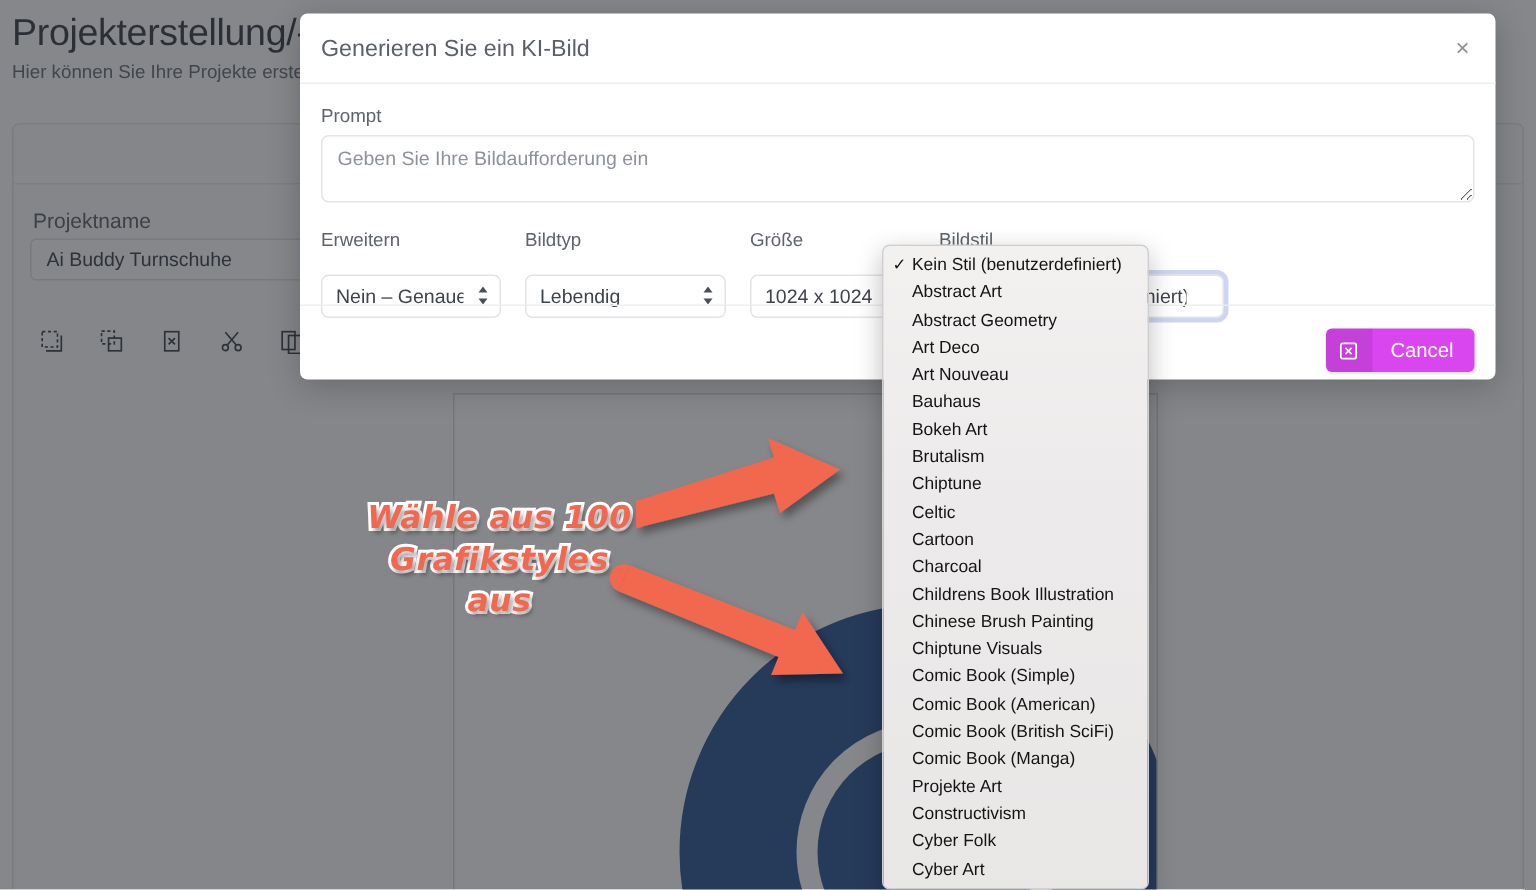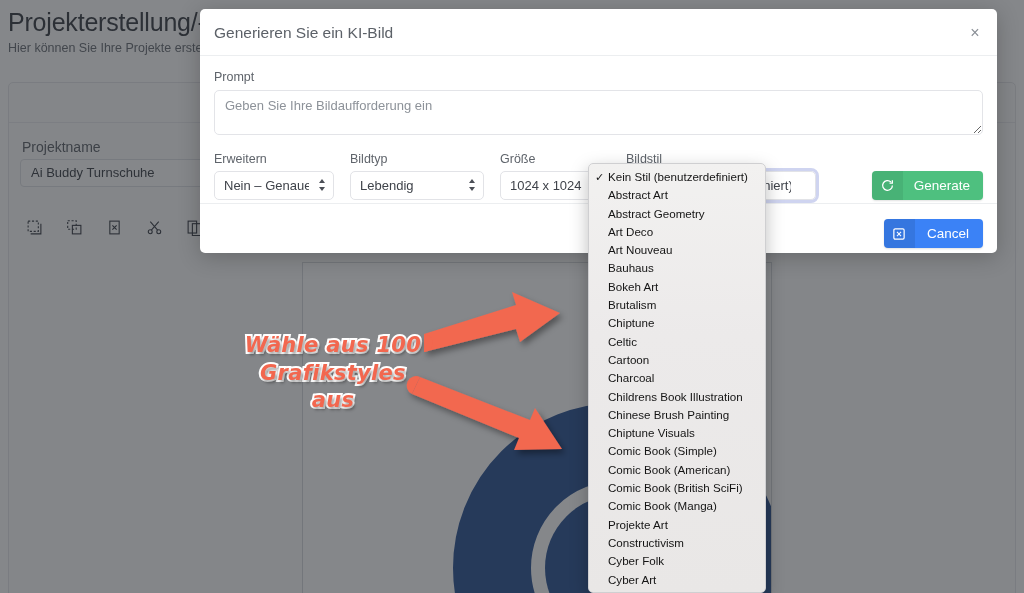--- a/index.html
+++ b/index.html
@@ -121,21 +121,21 @@
     font-family: Liberation Sans, sans-serif; font-size: 13px;
     color: #8d9299; padding: 7px 10px; resize: vertical;
   }
   .prompt-area::placeholder { color: #8d9299; }
 
   .ctl-row {
     display: flex; align-items: flex-end; gap: 0;
     margin-top: 13px; position: relative;
   }
   .ctl { margin-right: 16px; position: relative; }
-  .ctl .lbl { margin-bottom: 5px; }
+  .ctl .lbl { margin-bottom: 16px; }
   .sel {
     appearance: none; -webkit-appearance: none;
     height: 29px; border: 1px solid #e2e3e7; border-radius: 5px;
     background: #fff; font-family: "Liberation Sans", sans-serif;
     font-size: 13px; color: #3f434a; padding: 0 24px 0 9px;
     line-height: 27px; cursor: pointer;
   }
   .sel-arrow {
     position: absolute; right: 8px; bottom: 9px; pointer-events: none;
     width: 8px; height: 12px; color: #4b4f57;
@@ -165,21 +165,21 @@
     color: #fff; font-size: 13.5px; font-family: "Liberation Sans", sans-serif;
   }
 
   .modal-foot {
     position: absolute; left: 0; right: 0; top: 194px; bottom: 0;
     border-top: 1px solid #eceef0;
   }
   .cancel-btn {
     position: absolute; right: 14px; top: 15px;
     display: flex; align-items: stretch;
-    background: #3b82f6; border: none; border-radius: 4px;
+    background: #d946ef; border: none; border-radius: 4px;
     height: 29px; cursor: pointer; overflow: hidden;
     box-shadow: 0 1px 2px rgba(0,0,0,0.12);
   }
   .cancel-btn .ic {
     width: 31px; display: flex; align-items: center; justify-content: center;
     background: rgba(0,0,0,0.09); color: #fff;
   }
   .cancel-btn .tx {
     display: flex; align-items: center; padding: 0 14px 0 12px;
     color: #fff; font-size: 13.5px;
@@ -334,29 +334,20 @@
           </svg>
         </div>
 
         <div class="ctl ctl-bildstil">
           <label class="lbl">Bildstil</label>
           <select class="sel sel-bildstil">
             <option>Kein Stil (benutzerdefiniert)</option>
           </select>
         </div>
 
-        <button class="gen-btn">
-          <span class="ic">
-            <svg width="13" height="13" viewBox="0 0 16 16" fill="none" stroke="currentColor" stroke-width="1.6">
-              <path d="M14 8a6 6 0 1 1-1.8-4.3"></path>
-                <path d="M14 1.5V5h-3.5"></path>
-            </svg>
-          </span>
-          <span class="tx">Generate</span>
-        </button>
 
       </div>
     </div>
 
     <div class="modal-foot">
       <button class="cancel-btn">
         <span class="ic">
           <svg width="12" height="12" viewBox="0 0 14 14" fill="none" stroke="currentColor" stroke-width="1.4">
             <rect x="1" y="1" width="12" height="12" rx="1.5"></rect>
             <path d="M4.6 4.6l4.8 4.8M9.4 4.6l-4.8 4.8" stroke-width="1.2"></path>

